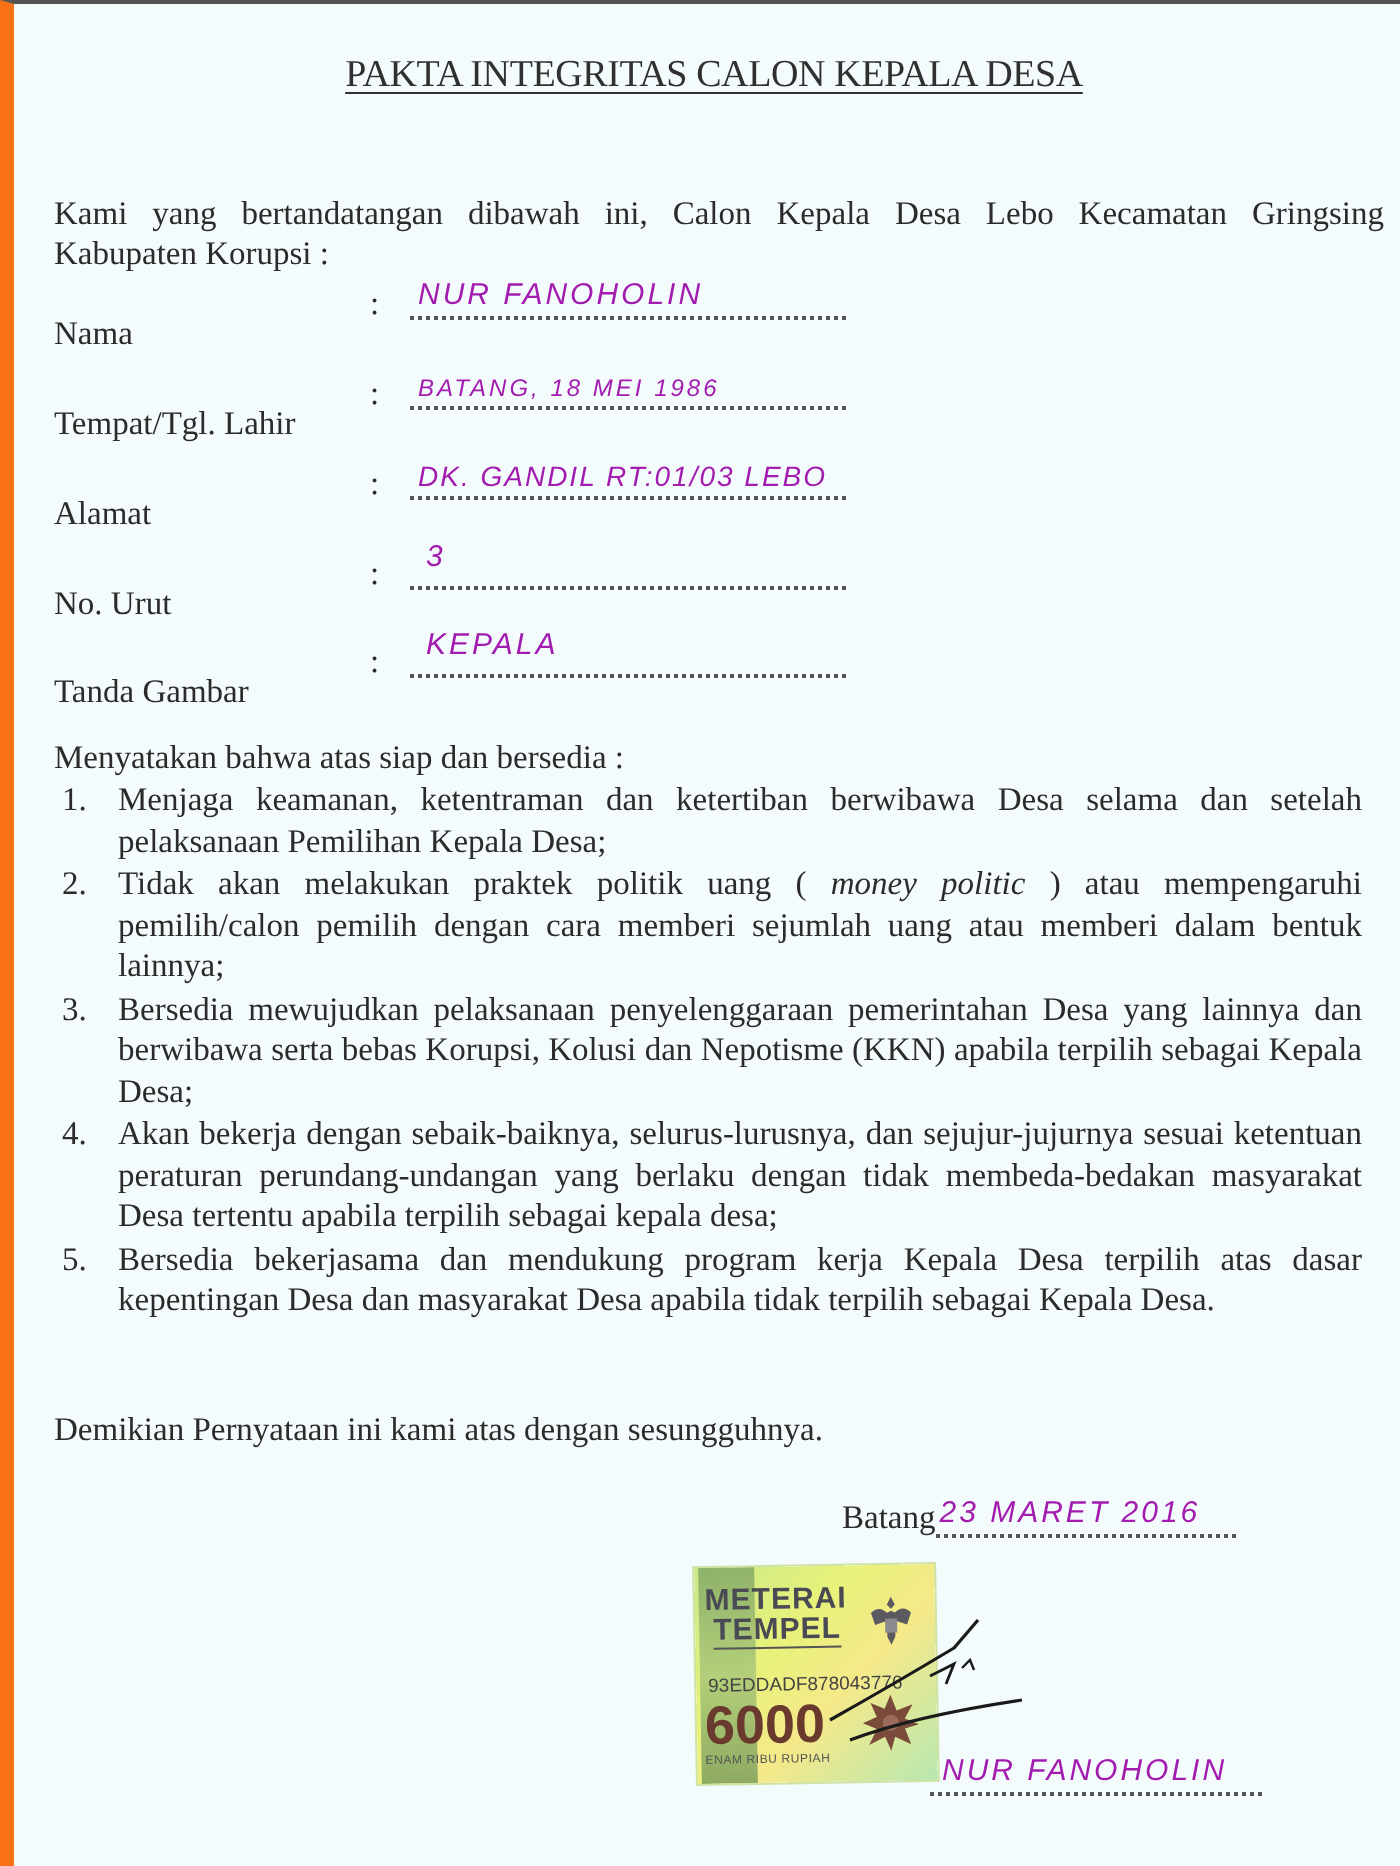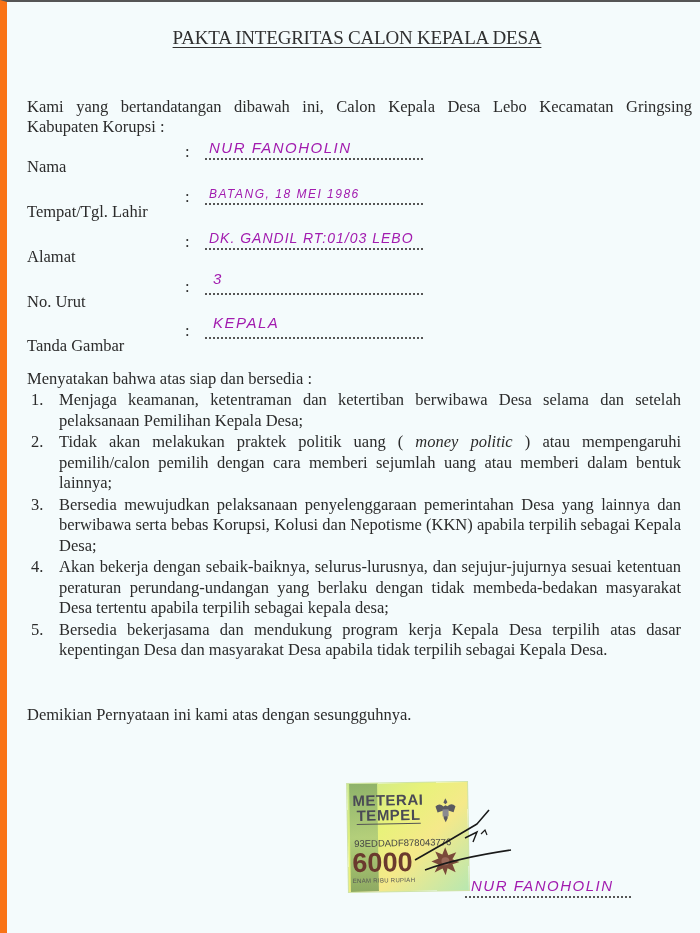--- a/index.html
+++ b/index.html
@@ -153,20 +153,23 @@
       <span>Akan bekerja dengan sebaik-baiknya, selurus-lurusnya, dan sejujur-jujurnya sesuai ketentuan peraturan perundang-undangan yang berlaku dengan tidak membeda-bedakan masyarakat Desa tertentu apabila terpilih sebagai kepala desa;</span>
     </li>
     <li>
       <span class="num">5.</span>
       <span>Bersedia bekerjasama dan mendukung program kerja Kepala Desa terpilih atas dasar kepentingan Desa dan masyarakat Desa apabila tidak terpilih sebagai Kepala Desa.</span>
     </li>
   </ol>
 
   <div class="closing">Demikian Pernyataan ini kami atas dengan sesungguhnya.</div>
 
+  <div class="sign-place">
+    <span>Batang</span><span class="date-line"><span class="hand">23 MARET 2016</span></span>
+  </div>
 
   <div class="stamp">
     <div class="strip"></div>
     <div class="t1">METERAI</div>
     <div class="t2">TEMPEL</div>
     <svg class="emblem" viewBox="0 0 24 30">
       <path d="M12 2 L14 6 L12 8 L10 6 Z" fill="#5a5a60"></path>
       <path d="M2 10 Q6 6 10 10 L12 9 L14 10 Q18 6 22 10 L20 16 L14 14 L14 22 L12 26 L10 22 L10 14 L4 16 Z" fill="#5a5a60"></path>
       <rect x="9" y="13" width="6" height="7" fill="#8a8a90"></rect>
     </svg>

